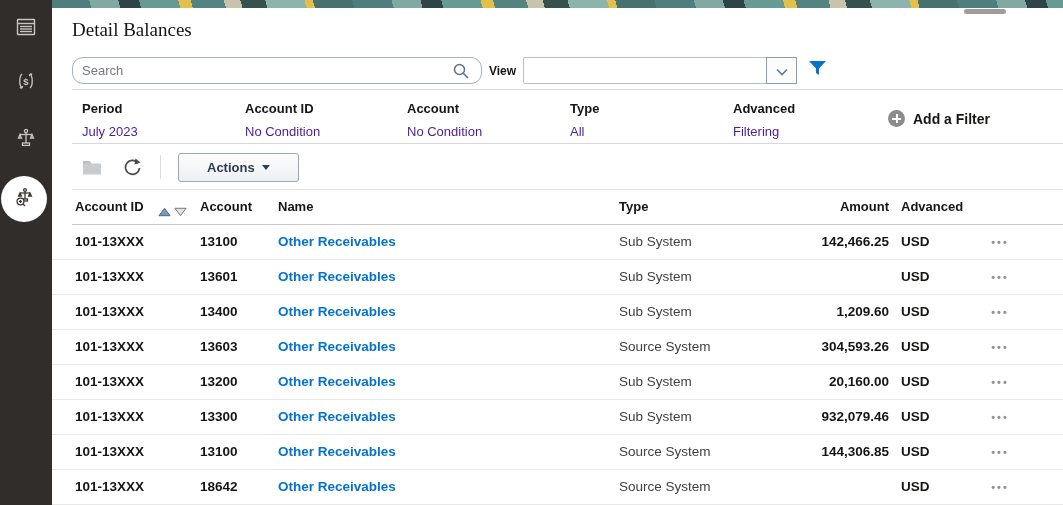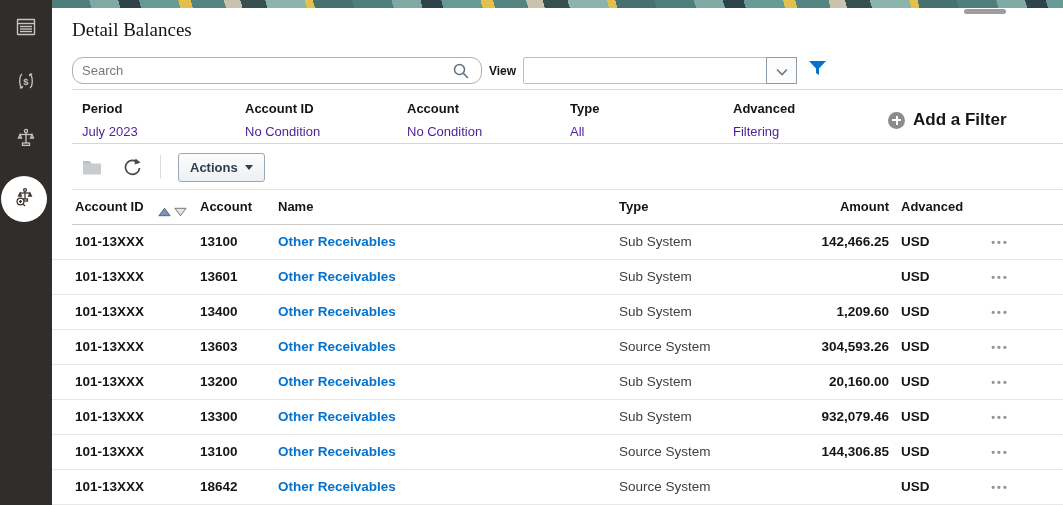--- a/index.html
+++ b/index.html
@@ -47,27 +47,27 @@
 
   
   .f-label { position:absolute; top:101px; font-size:13px; font-weight:bold; color:#161513; }
   .f-value { position:absolute; top:124px; font-size:13px; color:#4c1d95; cursor:pointer; }
   .fc1 { left:30px; } .fc2 { left:193px; } .fc3 { left:355px; } .fc4 { left:518px; } .fc5 { left:681px; }
   .add-filter { position:absolute; left:836px; top:110px; display:flex; align-items:center; gap:8px; cursor:pointer; }
   .plus-circle { width:17px; height:17px; border-radius:50%; background:#8c8c8c; position:relative; }
   .plus-circle::before, .plus-circle::after { content:""; position:absolute; background:#fff; }
   .plus-circle::before { left:4px; top:7.5px; width:9px; height:2px; }
   .plus-circle::after  { left:7.5px; top:4px; width:2px; height:9px; }
-  .add-filter span { font-size:17px; font-weight:bold; color:#161513; }
+  .add-filter span { font-size:14px; font-weight:bold; color:#161513; }
 
   
   .tb-folder { position:absolute; left:30px; top:159px; width:20px; height:16px; cursor:pointer; }
   .tb-refresh { position:absolute; left:71px; top:157px; width:19px; height:19px; cursor:pointer; }
   .tb-vdiv { position:absolute; left:108px; top:155px; width:1px; height:24px; background:#dcdcdc; }
-  .actions-btn { position:absolute; left:126px; top:153px; height:29px; padding:0 11px;
+  .actions-btn { position:absolute; left:126px; top:153px; height:29px; padding:0 28px;
     border:1px solid #9aa7b5; border-radius:3px; background:linear-gradient(#fdfdfd,#edf0f3);
     font-size:13px; font-weight:bold; color:#2c3e50; display:flex; align-items:center; gap:7px; cursor:pointer;
     font-family:"Liberation Sans","DejaVu Sans",sans-serif; }
   .caret { width:0; height:0; border-left:4px solid transparent; border-right:4px solid transparent;
     border-top:5px solid #2c3e50; }
 
   
   .th { position:absolute; top:190px; height:34px; line-height:34px; font-size:13px; font-weight:bold; color:#161513; white-space:nowrap; }
   .th-accountId { left:23px; } .th-account { left:148px; } .th-name { left:226px; }
   .th-type { left:567px; } .th-amount { left:690px; width:147px; text-align:right; } .th-currency { left:849px; }

